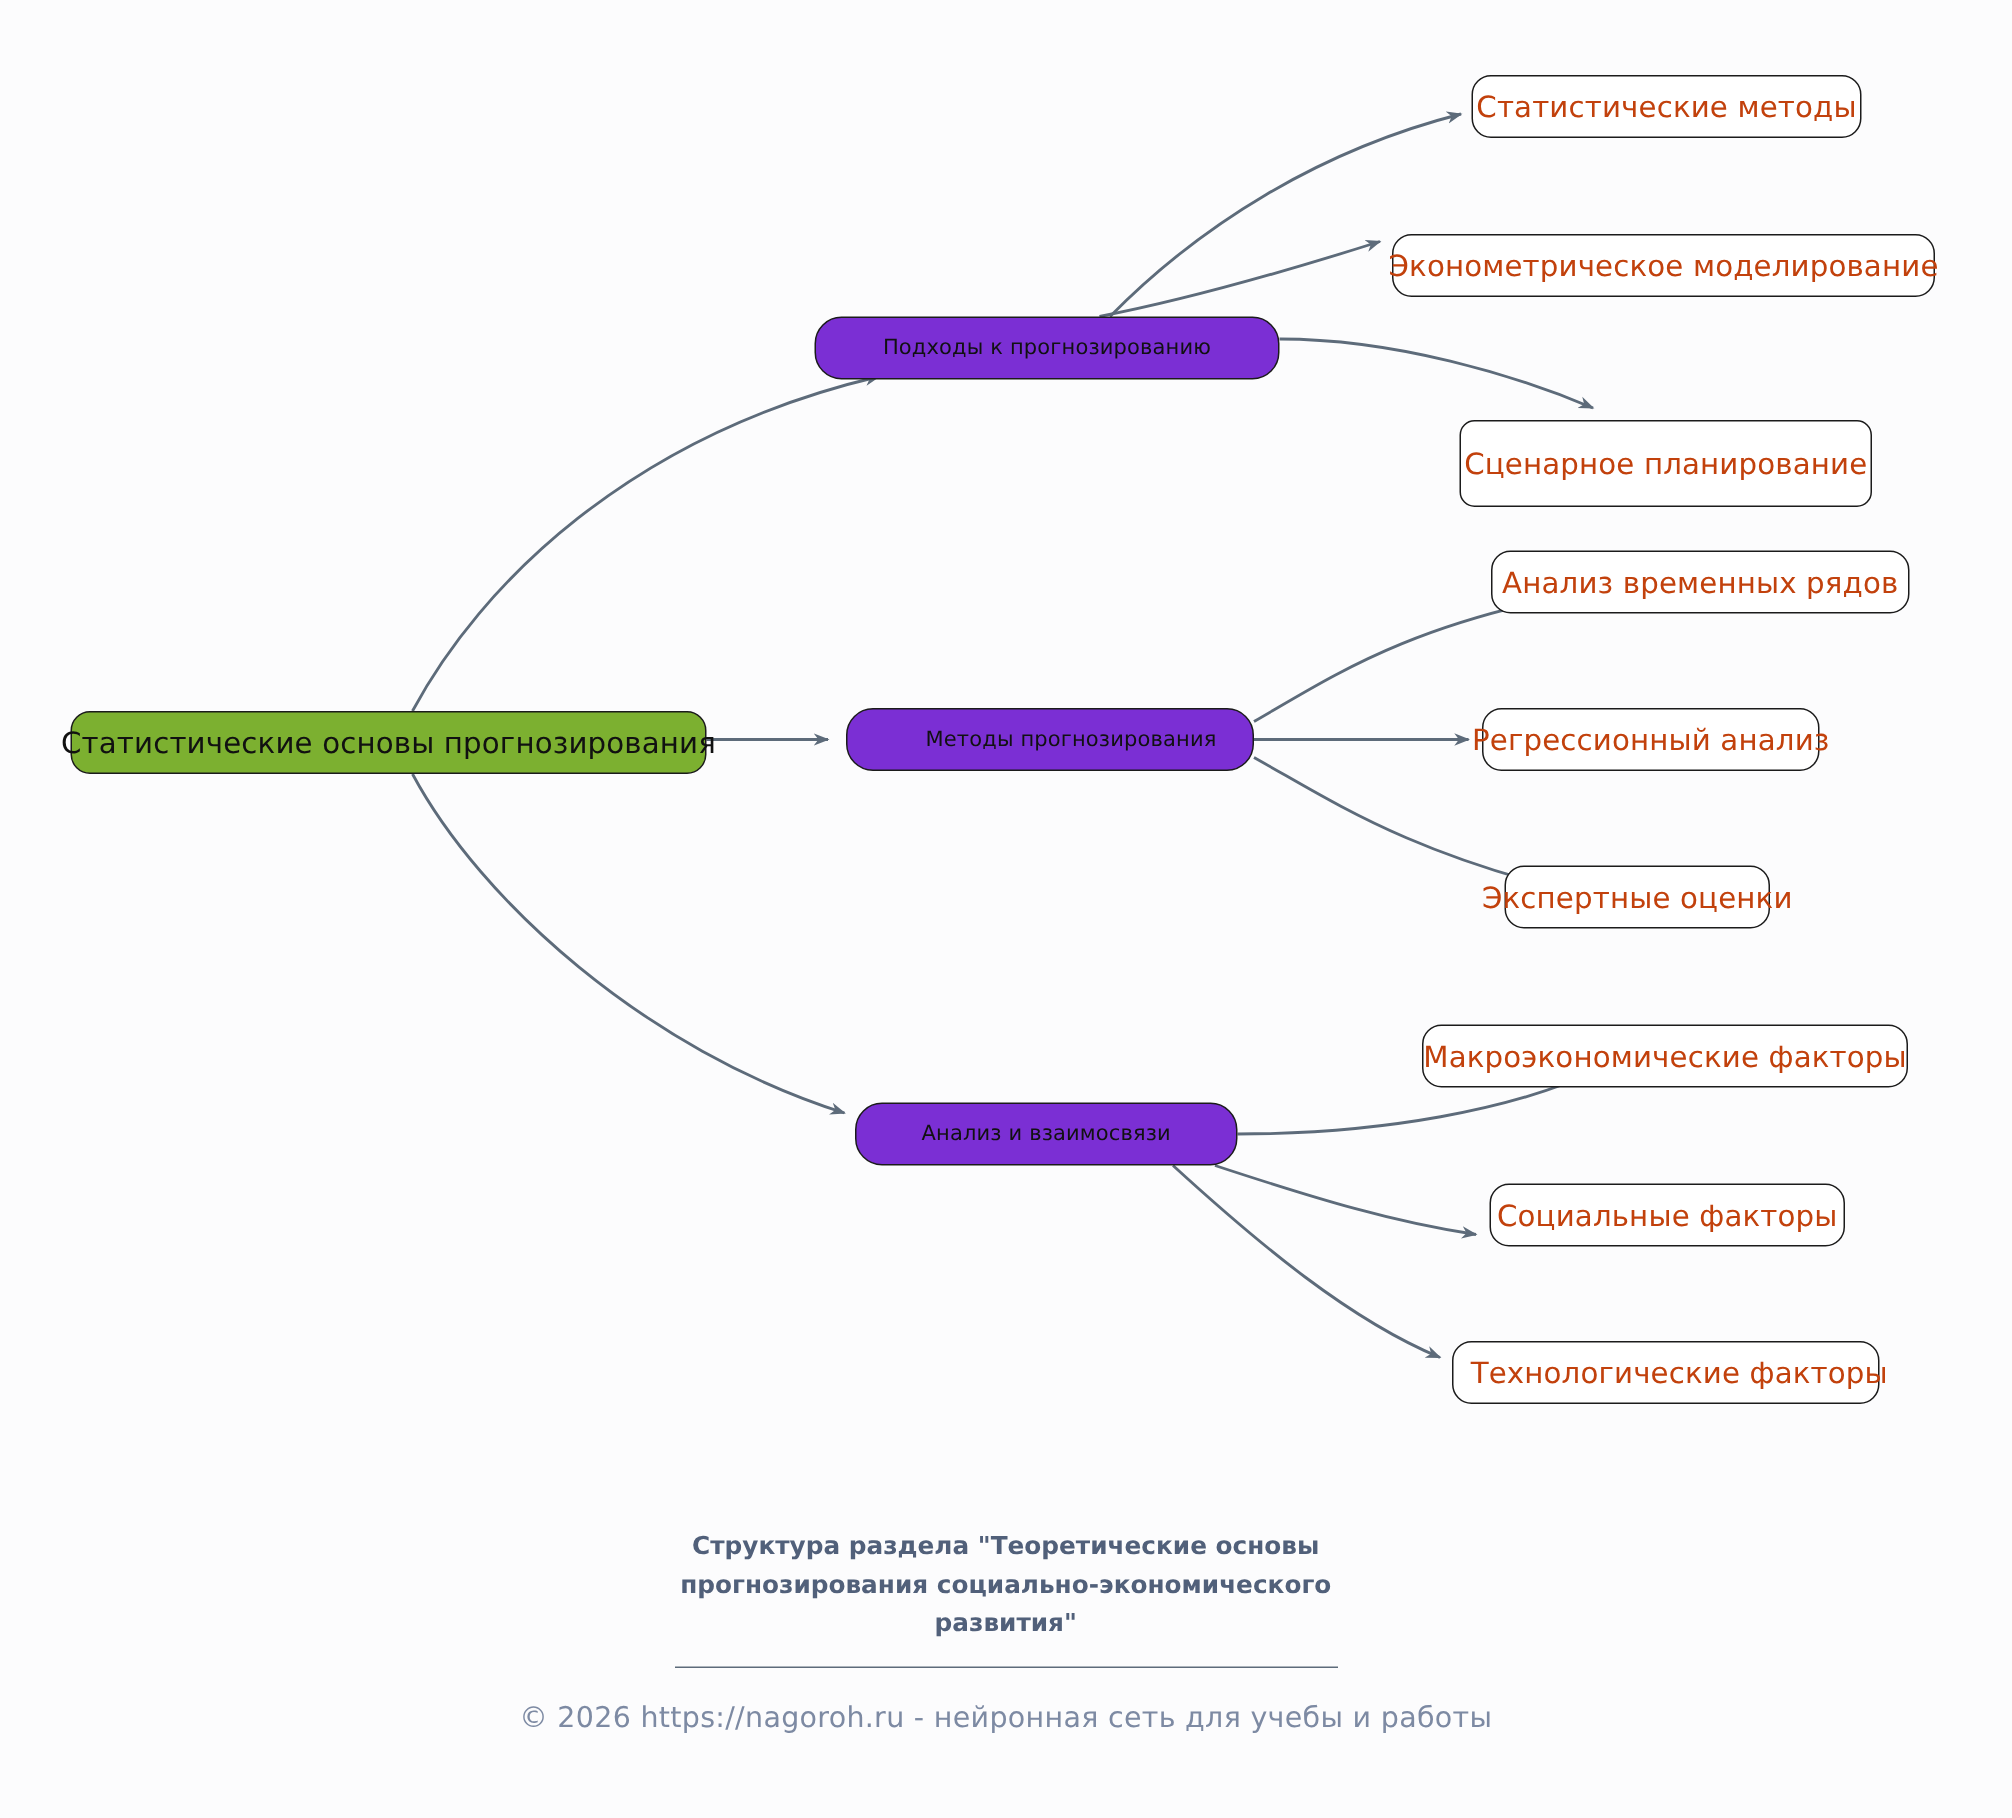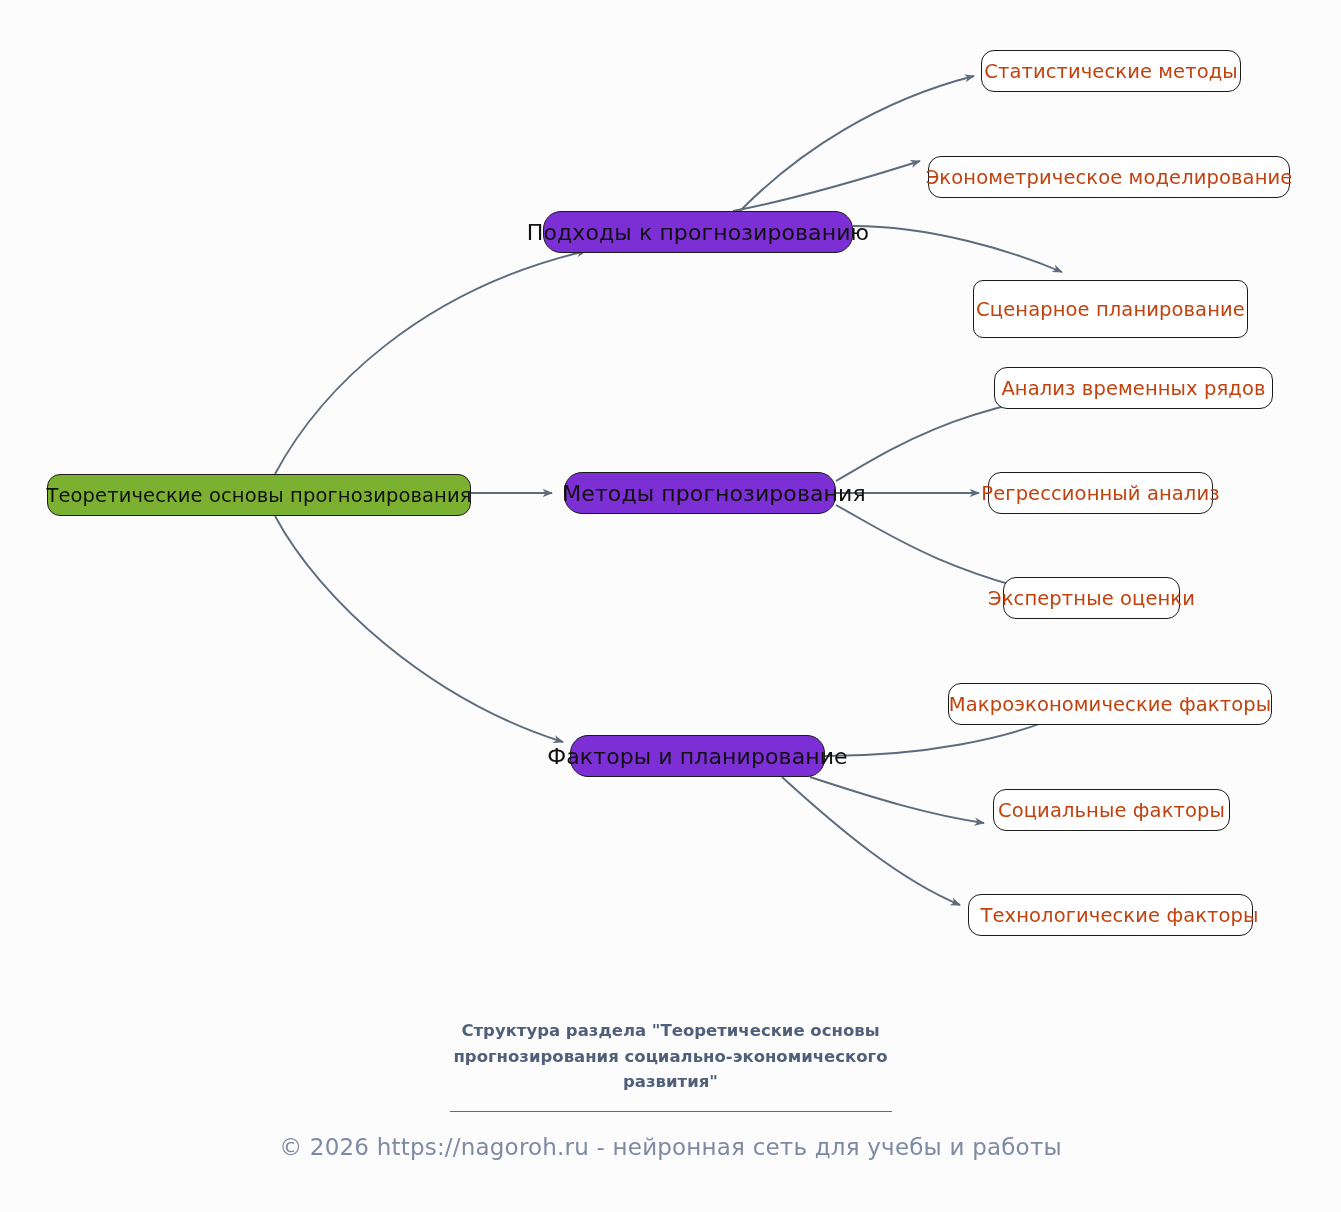--- a/index.html
+++ b/index.html
@@ -45,21 +45,21 @@
     border: 1.6px solid #1b1b1b;
     border-radius: 13px;
     font-size: 19.5px;
     letter-spacing: 0.1px;
   }
 
   .node-branch {
     background: #7b2fd4;
     border: 1.6px solid #1b1b1b;
     border-radius: 18px;
-    font-size: 22px;
+    font-size: 14px;
     letter-spacing: 0.1px;
     text-align: right;
   }
 
   .node-leaf {
     background: #ffffff;
     border: 1.5px solid #1b1b1b;
     border-radius: 13px;
     font-size: 19.5px;
     letter-spacing: 0.1px;
@@ -84,21 +84,21 @@
 
   #caption-divider {
     width: 442px;
     height: 0;
     border-top: 1.4px solid #5d6b7a;
     margin: 16px auto 0 auto;
   }
 
   #caption-footer {
     margin-top: 22px;
-    font-size: 23px;
+    font-size: 19px;
     color: #7d8aa3;
     letter-spacing: 0.2px;
   }
 </style>
 </head>
 <body>
 
 <svg id="mindmap-canvas" viewBox="0 0 1341 1212" xmlns="http://www.w3.org/2000/svg">
   <defs>
     <marker id="arrowhead" markerWidth="11" markerHeight="9" refX="9.5" refY="4.5" orient="auto" markerUnits="userSpaceOnUse">
@@ -114,25 +114,25 @@
       <path d="M 853,226 C 930,226 1010,250 1062,272" class="edge-path" marker-end="url(#arrowhead)" stroke="#5d6b7a"></path>
       <path d="M 836,481 C 890,450 940,415 1066,393" class="edge-path" marker-end="url(#arrowhead)" stroke="#5d6b7a"></path>
       <path d="M 836,493 L 979,493" class="edge-path" marker-end="url(#arrowhead)" stroke="#5d6b7a"></path>
       <path d="M 836,505 C 890,535 940,570 1062,598" class="edge-path" marker-end="url(#arrowhead)" stroke="#5d6b7a"></path>
       <path d="M 825,756 C 920,756 1010,740 1068,712" class="edge-path" marker-end="url(#arrowhead)" stroke="#5d6b7a"></path>
       <path d="M 810,777 C 880,800 930,815 984,823" class="edge-path" marker-end="url(#arrowhead)" stroke="#5d6b7a"></path>
       <path d="M 782,777 C 840,830 900,880 960,905" class="edge-path" marker-end="url(#arrowhead)" stroke="#5d6b7a"></path>
     </g>
 </svg>
 
-<div class="node-box node-root" style="left: 47px; top: 474px; width: 424px; height: 42px; background: rgb(124, 176, 48); color: rgb(17, 17, 17);">Теоретические основы прогнозирования</div>
+<div class="node-box node-root" style="left: 47px; top: 474px; width: 424px; height: 42px; background: rgb(124, 176, 48); color: rgb(17, 17, 17);">Статистические основы прогнозирования</div>
 
 <div class="node-box node-branch" style="left: 543px; top: 211px; width: 310px; height: 42px; background: rgb(123, 47, 212); color: rgb(17, 17, 17);">Подходы к прогнозированию</div>
 <div class="node-box node-branch" style="left: 564px; top: 472px; width: 272px; height: 42px; background: rgb(123, 47, 212); color: rgb(17, 17, 17); padding-left: 28px;">Методы прогнозирования</div>
-<div class="node-box node-branch" style="left: 570px; top: 735px; width: 255px; height: 42px; background: rgb(123, 47, 212); color: rgb(17, 17, 17);">Факторы и планирование</div>
+<div class="node-box node-branch" style="left: 570px; top: 735px; width: 255px; height: 42px; background: rgb(123, 47, 212); color: rgb(17, 17, 17);">Анализ и взаимосвязи</div>
 
 <div class="node-box node-leaf" style="left: 981px; top: 50px; width: 260px; height: 42px;">Статистические методы</div>
 <div class="node-box node-leaf" style="left: 928px; top: 156px; width: 362px; height: 42px;">Эконометрическое моделирование</div>
 <div class="node-box node-leaf" style="left: 973px; top: 280px; width: 275px; height: 58px; border-radius: 10px;">Сценарное планирование</div>
 
 <div class="node-box node-leaf" style="left: 994px; top: 367px; width: 279px; height: 42px;">Анализ временных рядов</div>
 <div class="node-box node-leaf" style="left: 988px; top: 472px; width: 225px; height: 42px;">Регрессионный анализ</div>
 <div class="node-box node-leaf" style="left: 1003px; top: 577px; width: 177px; height: 42px;">Экспертные оценки</div>
 
 <div class="node-box node-leaf" style="left: 948px; top: 683px; width: 324px; height: 42px;">Макроэкономические факторы</div>

